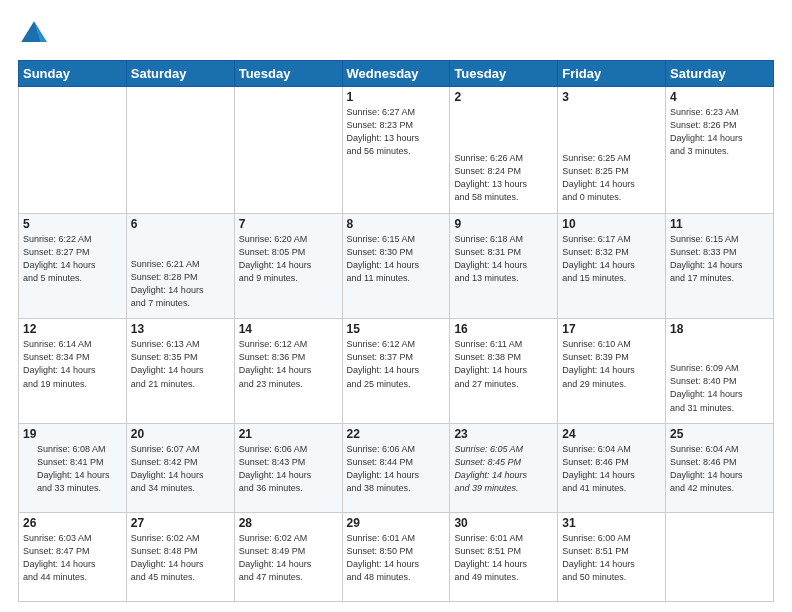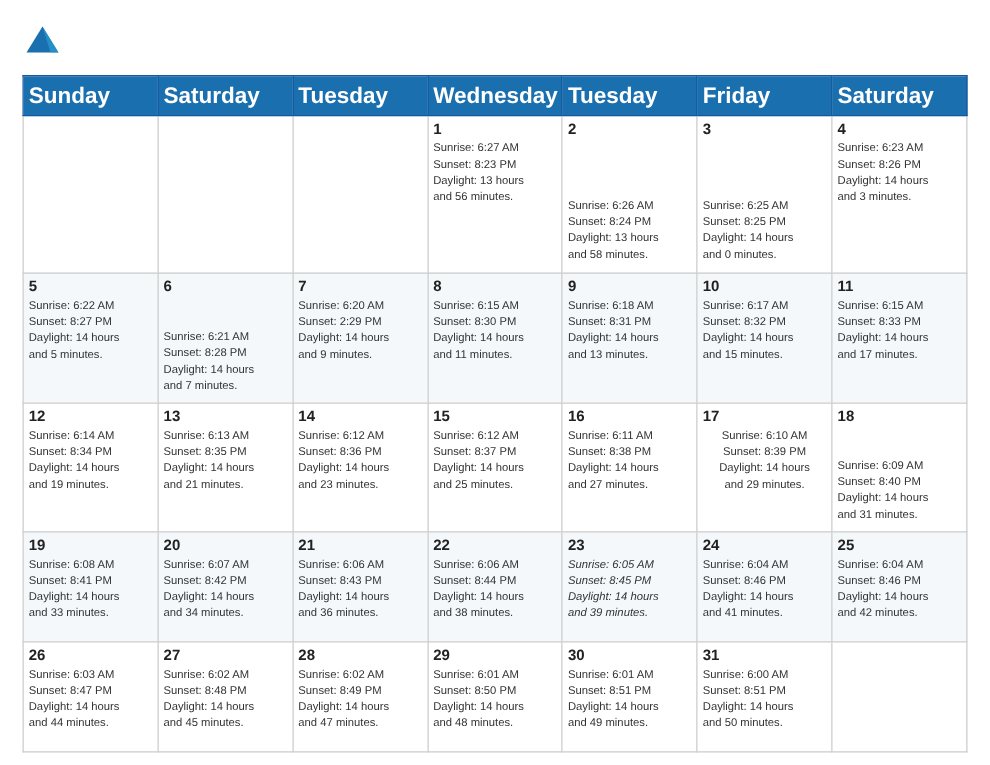--- a/index.html
+++ b/index.html
@@ -63,21 +63,21 @@
     .calendar {
       flex: 1;
       border: 1px solid #ccc;
       border-collapse: collapse;
       width: 100%;
       table-layout: fixed;
     }
     .calendar th {
       background: #1a6faf;
       color: #fff;
-      font-size: 18px;
+      font-size: 13px;
       font-weight: bold;
       padding: 5px 4px;
       text-align: left;
       border: 1px solid #1557a0;
     }
     .calendar td {
       border: 1px solid #ccc;
       vertical-align: top;
       padding: 3px 4px;
       font-size: 9.5px;
@@ -182,21 +182,21 @@
           <td>
             <span class="day-num">6</span>
             <div class="day-info" style="white-space: pre-line; margin-top: 27px;">Sunrise: 6:21 AM
 Sunset: 8:28 PM
 Daylight: 14 hours
 and 7 minutes.</div>
           </td>
           <td>
             <span class="day-num">7</span>
             <div class="day-info" style="white-space: pre-line;">Sunrise: 6:20 AM
-Sunset: 2:29 PM
+Sunset: 8:05 PM
 Daylight: 14 hours
 and 9 minutes.</div>
           </td>
           <td>
             <span class="day-num">8</span>
             <div class="day-info" style="white-space: pre-line;">Sunrise: 6:15 AM
 Sunset: 8:30 PM
 Daylight: 14 hours
 and 11 minutes.</div>
           </td>
@@ -253,37 +253,37 @@
           </td>
           <td>
             <span class="day-num">16</span>
             <div class="day-info" style="white-space: pre-line;">Sunrise: 6:11 AM
 Sunset: 8:38 PM
 Daylight: 14 hours
 and 27 minutes.</div>
           </td>
           <td>
             <span class="day-num">17</span>
-            <div class="day-info" style="white-space: pre-line; text-align: center;">Sunrise: 6:10 AM
+            <div class="day-info" style="white-space: pre-line;">Sunrise: 6:10 AM
 Sunset: 8:39 PM
 Daylight: 14 hours
 and 29 minutes.</div>
           </td>
           <td>
             <span class="day-num">18</span>
             <div class="day-info" style="white-space: pre-line; margin-top: 26px;">Sunrise: 6:09 AM
 Sunset: 8:40 PM
 Daylight: 14 hours
 and 31 minutes.</div>
           </td>
         </tr>
         <tr>
           <td>
             <span class="day-num">19</span>
-            <div class="day-info" style="white-space: pre-line;">Sunrise: 6:08 AM
+            <div class="day-info" style="white-space: pre-line; margin-left: 14px;">Sunrise: 6:08 AM
 Sunset: 8:41 PM
 Daylight: 14 hours
 and 33 minutes.</div>
           </td>
           <td>
             <span class="day-num">20</span>
             <div class="day-info" style="white-space: pre-line;">Sunrise: 6:07 AM
 Sunset: 8:42 PM
 Daylight: 14 hours
 and 34 minutes.</div>

